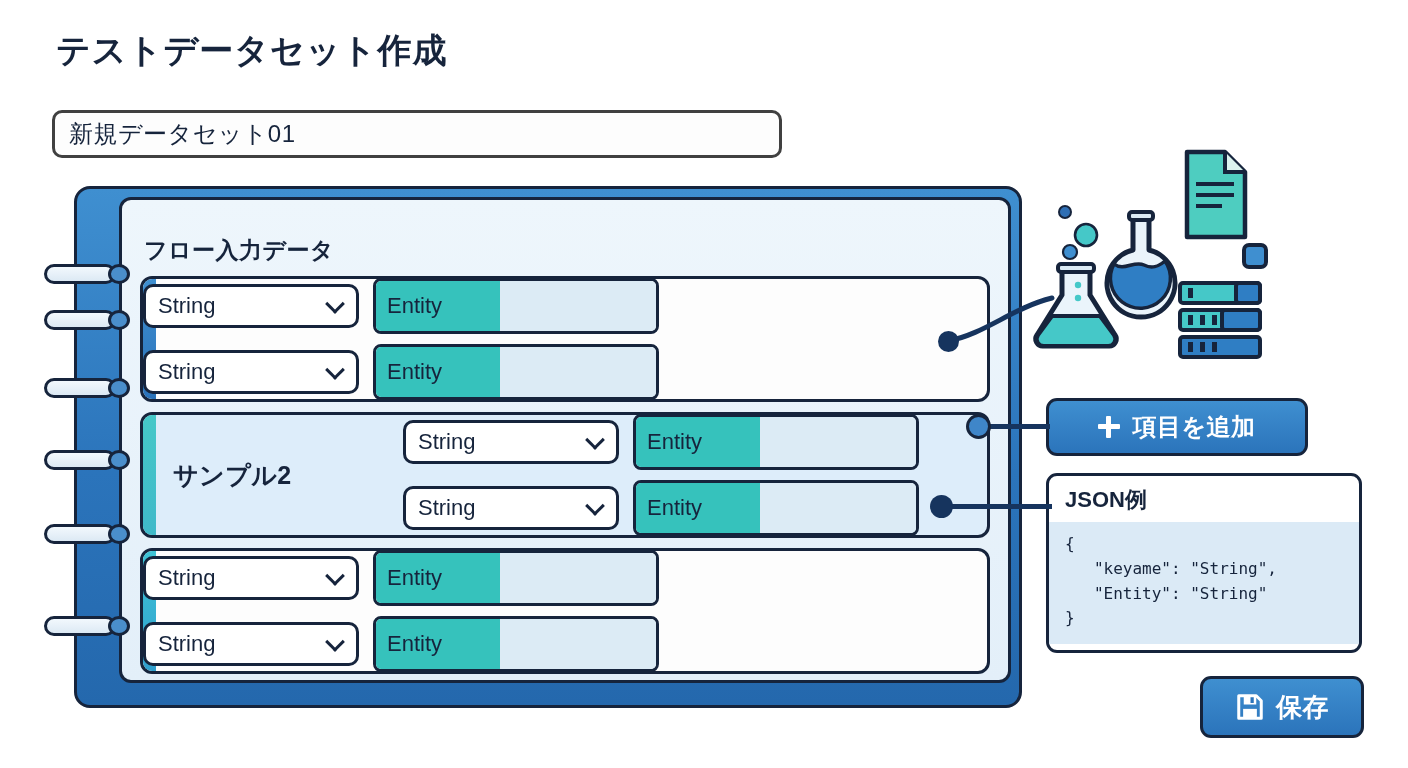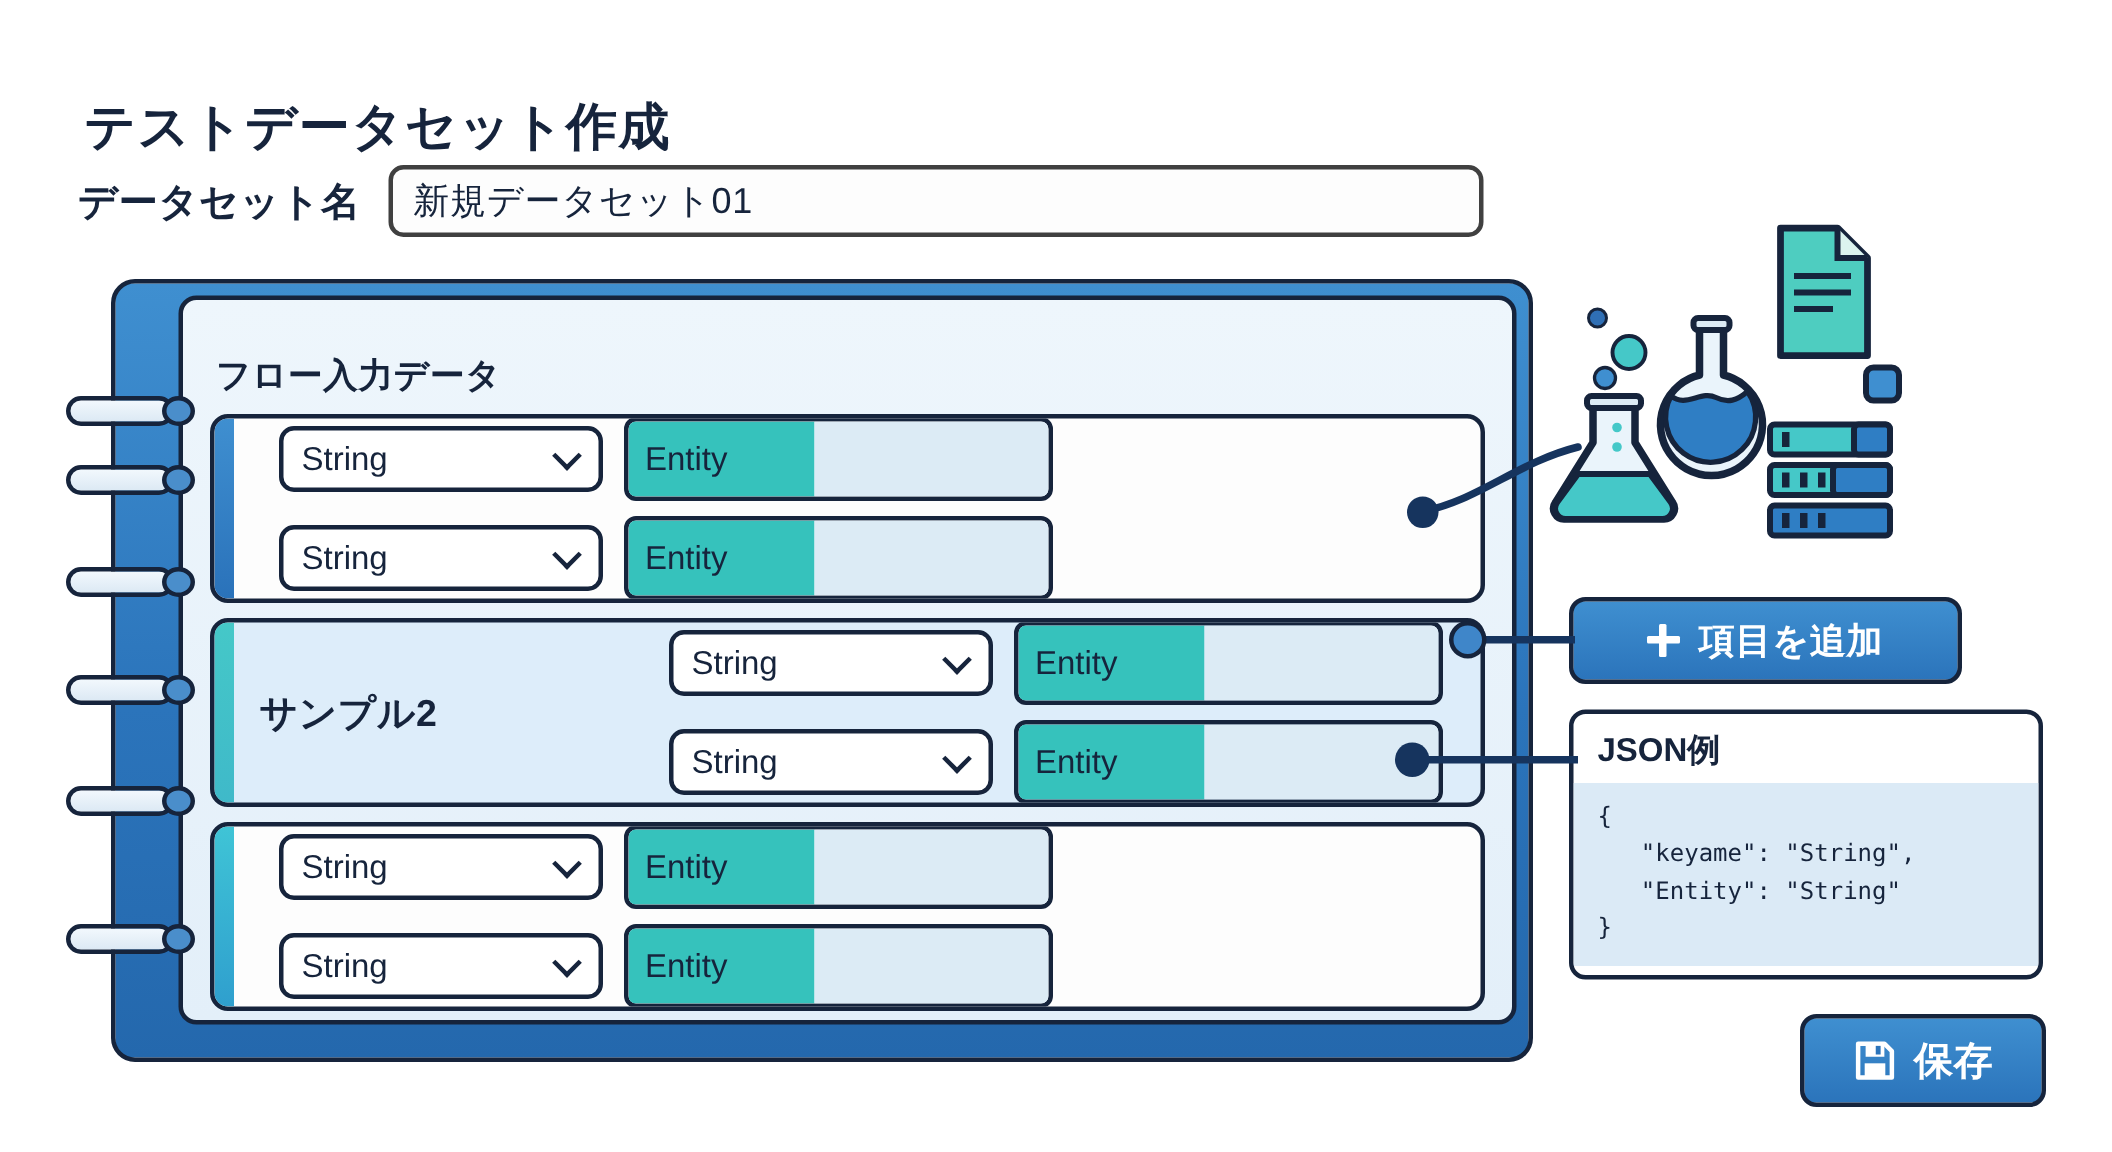--- a/index.html
+++ b/index.html
@@ -9,21 +9,20 @@
     font-family: "Liberation Sans", "DejaVu Sans", sans-serif;
     overflow: hidden;
   }
   #root { position: relative; width: 1408px; height: 768px; }
 
   
   .page-title {
     position: absolute; left: 56px; top: 28px;
     font-size: 34px; font-weight: 700; letter-spacing: 1px;
     color: #16243c;
-    margin-top: 34px;
   }
 
   
   .ds-row { position: absolute; left: 52px; top: 110px; display: flex; align-items: center; }
   .ds-label {
     font-size: 26px; font-weight: 700; color: #16243c;
     letter-spacing: 0.5px; margin-right: 18px;
   }
   .ds-input {
     width: 730px; height: 48px;
@@ -84,21 +83,21 @@
   .sample-2 { background: #ddedfa; }
   .sample-2 .accent { background: linear-gradient(180deg,#45c8c8,#3fb9c9); }
   .sample-3 { background: #fdfdfd; }
   .sample-3 .accent { background: linear-gradient(180deg,#3fc4d6,#2f9fce); }
 
   .sample-label {
     width: 230px; margin-left: 30px;
     font-size: 25px; font-weight: 700; color: #16243c; letter-spacing: 0.5px;
   }
   .fields { display: flex; flex-direction: column; gap: 10px; }
-  .field-row { display: flex; align-items: center; gap: 14px; padding-left: 43px; }
+  .field-row { display: flex; align-items: center; gap: 14px; }
 
   .type-select {
     position: relative;
     width: 216px; height: 44px;
     background: #ffffff;
     border: 3px solid #16243c; border-radius: 10px;
     display: flex; align-items: center; padding: 0 12px;
     font-size: 22px; color: #16243c;
   }
   .chev {
@@ -171,21 +170,20 @@
   .deco { position: absolute; }
 </style>
 </head>
 <body>
 
 <div id="root">
 
   <div class="page-title">テストデータセット作成</div>
 
   <div class="ds-row">
-    <div class="ds-label">データセット名</div>
     <div class="ds-input">
       <span>新規データセット01</span>
     </div>
   </div>
 
   <div class="notebook">
     <div class="notebook-page">
       <div class="panel-header">フロー入力データ</div>
 
       <div class="samples">

